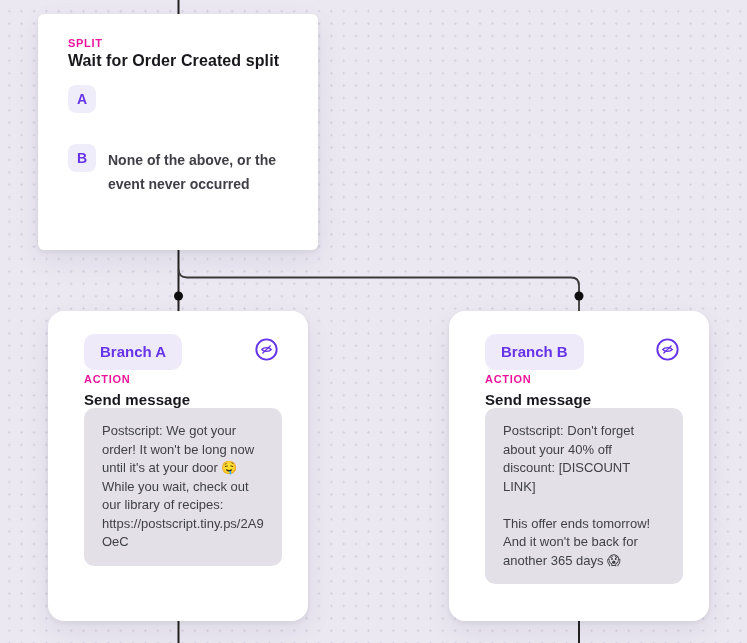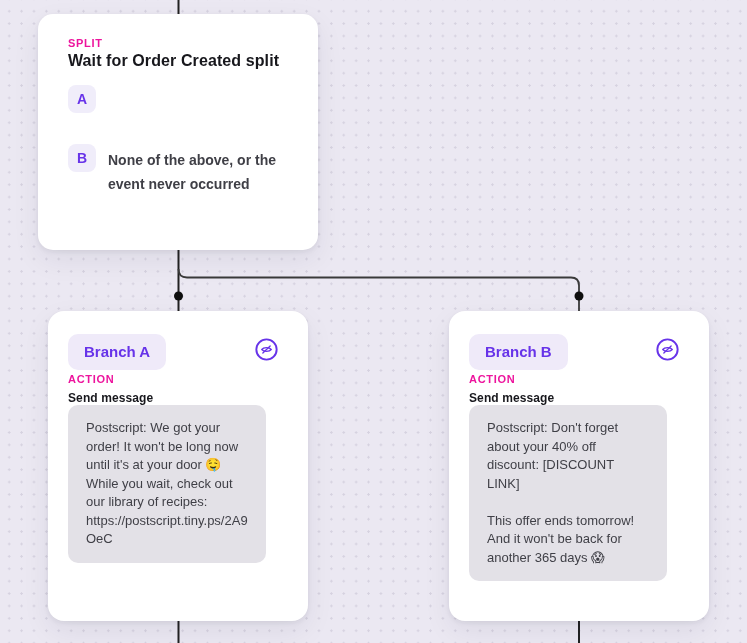--- a/index.html
+++ b/index.html
@@ -19,21 +19,21 @@
   }
   svg.connectors {
     position: absolute;
     left: 0; top: 0;
     width: 747px; height: 643px;
     z-index: 0;
   }
   .card {
     position: absolute;
     background: #ffffff;
-    border-radius: 15px;
+    border-radius: 6px;
     box-shadow: 0 2px 5px rgba(30,25,55,0.07), 0 10px 28px rgba(30,25,55,0.07);
     z-index: 1;
     box-sizing: border-box;
   }
   
   .split-card {
     left: 38px; top: 14px;
     width: 280px; height: 236px;
     padding: 23px 22px 20px 30px;
   }
@@ -81,21 +81,21 @@
     font-size: 14px;
     font-weight: 400;
     color: #55555E;
     line-height: 24px;
     margin-top: 2px;
   }
   
   .branch-card {
     top: 311px;
     width: 260px; height: 310px;
-    padding: 23px 30px 24px 20px;
+    padding: 23px 30px 24px 36px;
     border-radius: 16px;
   }
   .branch-card.a { left: 48px; }
   .branch-card.b { left: 449px; }
   .branch-header {
     display: flex;
     align-items: flex-start;
     justify-content: space-between;
   }
   .branch-badge {
@@ -110,21 +110,21 @@
   .icon-btn {
     border: none;
     background: transparent;
     padding: 0;
     margin-top: 4px;
     color: #6733E9;
     cursor: pointer;
     line-height: 0;
   }
   .branch-card .type-label { margin-top: 3px; }
-  .branch-card .card-title { margin-top: 6px; font-size: 12px; }
+  .branch-card .card-title { margin-top: 6px; font-size: 15px; }
   .message-preview {
     margin-top: 0;
     width: 198px;
     min-height: 155px;
     box-sizing: border-box;
     background: #E3E1E7;
     border-radius: 10px;
     padding: 14px 18px;
     font-size: 13px;
     line-height: 18.5px;

